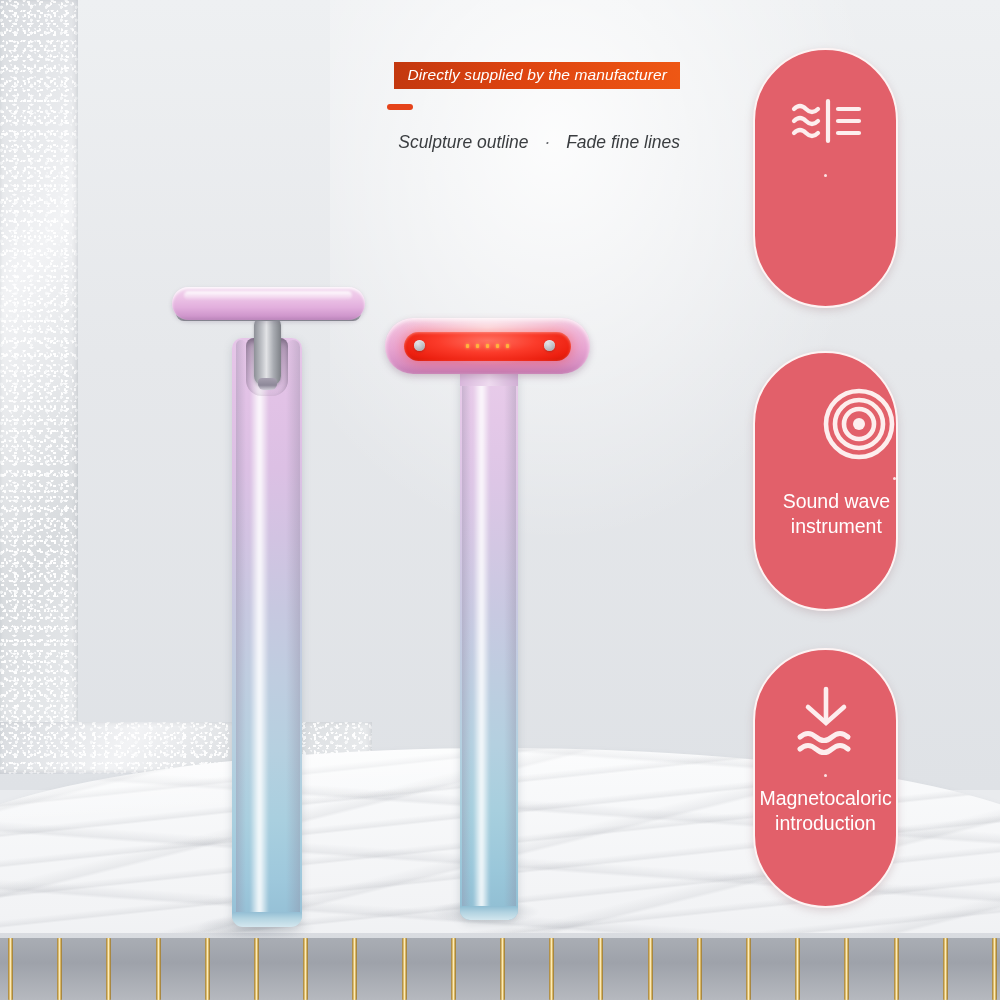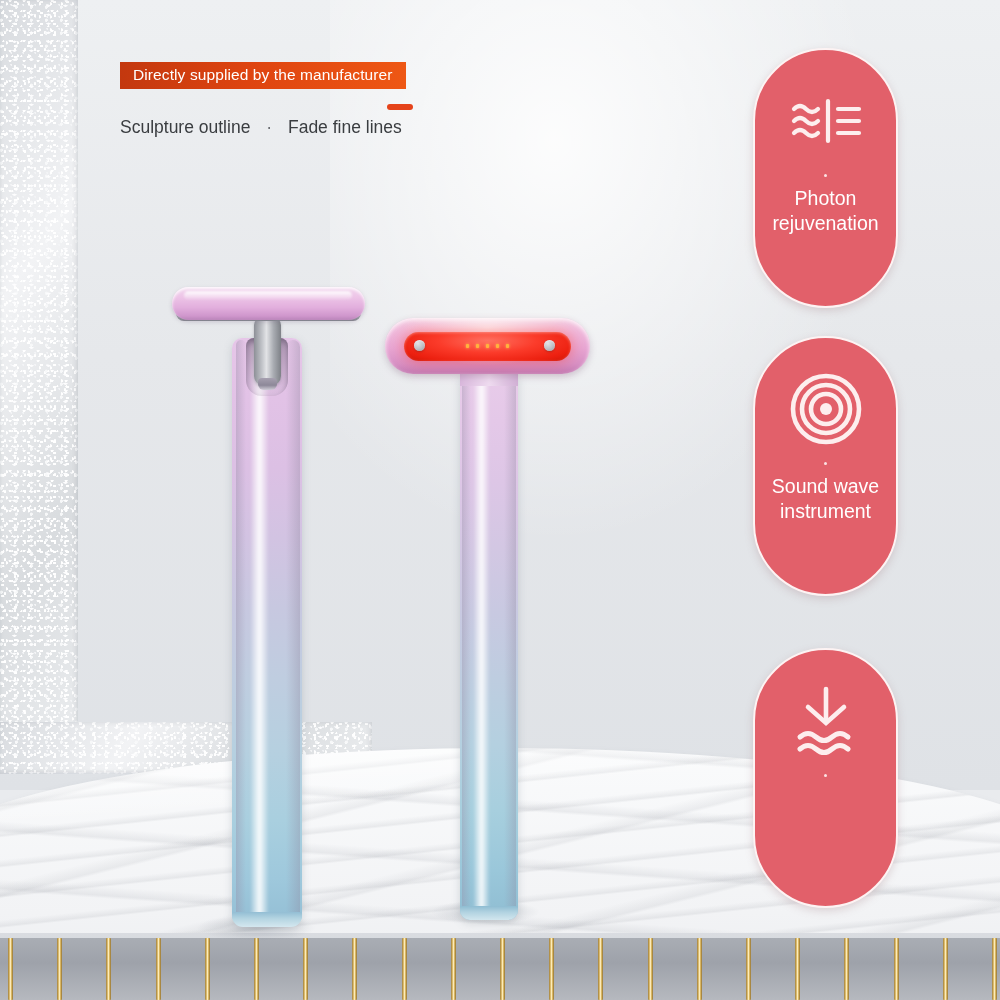--- a/index.html
+++ b/index.html
@@ -217,53 +217,53 @@
     position:absolute; left:82px; top:592px; width:58px; height:14px;
     border-radius:3px 3px 10px 10px;
     background:linear-gradient(180deg,#8fbdd2 0%,#b2d3e1 45%,#d2e6ee 100%);
   }
   .dev-shadow{
     position:absolute; border-radius:50%;
     background:radial-gradient(ellipse at 50% 50%, rgba(110,118,130,.30), rgba(110,118,130,0) 70%);
   }
 
   
-  #headline-block{ position:absolute; left:120px; top:62px; width:560px; text-align:left; }
+  #headline-block{ position:absolute; left:120px; top:62px; width:560px; text-align:right;font-style:italic; }
   #ribbon{
     display:inline-block; padding:4px 13px 5px;
     background:linear-gradient(90deg,#c3380f 0%,#de4410 45%,#ee5714 100%);
     color:#fff; font-size:15.5px; letter-spacing:.1px; white-space:nowrap;
   }
   #main-title{
     margin-top:11px; font-size:49px; font-weight:400; color:#222426;
     letter-spacing:-.4px; line-height:1.08;
   }
   #title-dash{
     width:26px; height:6px; border-radius:3px; background:#e5431a;
     margin:15px auto 0;
   }
   .sub-line{
     color:#3a3d40; font-size:17.5px; line-height:1.55; margin-top:7px;
     white-space:nowrap;
   }
-  #sub-line-2{ margin-top:4px; }
+  #sub-line-2{ margin-top:19px; }
   .sub-sep{ display:inline-block; padding:0 11px; color:#6b6e72; }
 
   
   .badge{
     position:absolute; left:753px; width:145px; height:260px;
     border-radius:73px;
     background:#e2606a;
     border:2.5px solid #fdf3f3;
     box-shadow:0 3px 9px rgba(150,110,115,.26);
     display:flex; flex-direction:column; align-items:center;
     color:#ffffff; text-align:center;
   }
   #badge-1{ top:48px; }
-  #badge-2{ top:336px; }
+  #badge-2{ top:351px;align-items:flex-end; }
   #badge-3{ top:648px; }
   .badge-icon{
     margin-top:32px; height:78px; display:flex; align-items:center; justify-content:center;
   }
   .badge-dot{
     width:3px; height:3px; border-radius:50%; background:#fbe2e3; margin:14px 0 9px;
   }
   .badge-label{ font-size:19.5px; line-height:1.28; padding:0 6px; }
 
   .ico-line{ stroke:#fdeeee; fill:none; stroke-linecap:round; }
@@ -358,24 +358,20 @@
       <path class="ico-line" stroke-width="4.2" d="M6 13 q6 -6 12 0 t12 0"></path>
       <path class="ico-line" stroke-width="4.2" d="M6 25 q6 -6 12 0 t12 0"></path>
       <path class="ico-line" stroke-width="4.2" d="M6 37 q6 -6 12 0 t12 0"></path>
       <line class="ico-line" stroke-width="4.2" x1="40" y1="5" x2="40" y2="45"></line>
       <line class="ico-line" stroke-width="4.2" x1="50" y1="13" x2="71" y2="13"></line>
       <line class="ico-line" stroke-width="4.2" x1="50" y1="25" x2="71" y2="25"></line>
       <line class="ico-line" stroke-width="4.2" x1="50" y1="37" x2="71" y2="37"></line>
     </svg>
   </div>
   <div class="badge-dot"></div>
-  <div class="badge-label">
-    <div>Photon</div>
-    <div>rejuvenation</div>
-  </div>
 </div>
 
 <div class="badge" id="badge-2">
   <div class="badge-icon">
     <svg width="74" height="74" viewBox="0 0 74 74" aria-hidden="true">
       <circle class="ico-line" stroke-width="4.6" cx="37" cy="37" r="33"></circle>
       <circle class="ico-line" stroke-width="4.6" cx="37" cy="37" r="24"></circle>
       <circle class="ico-line" stroke-width="4.6" cx="37" cy="37" r="15"></circle>
       <circle cx="37" cy="37" r="6" fill="#fdeeee"></circle>
     </svg>
@@ -390,13 +386,17 @@
 <div class="badge" id="badge-3">
   <div class="badge-icon">
     <svg width="72" height="72" viewBox="0 0 72 72" aria-hidden="true">
       <line class="ico-line" stroke-width="4.6" x1="36" y1="4" x2="36" y2="36"></line>
       <polyline class="ico-line" stroke-width="4.6" points="18,22 36,38 54,22"></polyline>
       <path class="ico-line" stroke-width="5" d="M10 52 q8 -7 16 0 t16 0 t16 0"></path>
       <path class="ico-line" stroke-width="5" d="M10 64 q8 -7 16 0 t16 0 t16 0"></path>
     </svg>
   </div>
   <div class="badge-dot"></div>
+  <div class="badge-label">
+    <div>Magnetocaloric</div>
+    <div>introduction</div>
+  </div>
 </div>
 
 </body></html>

